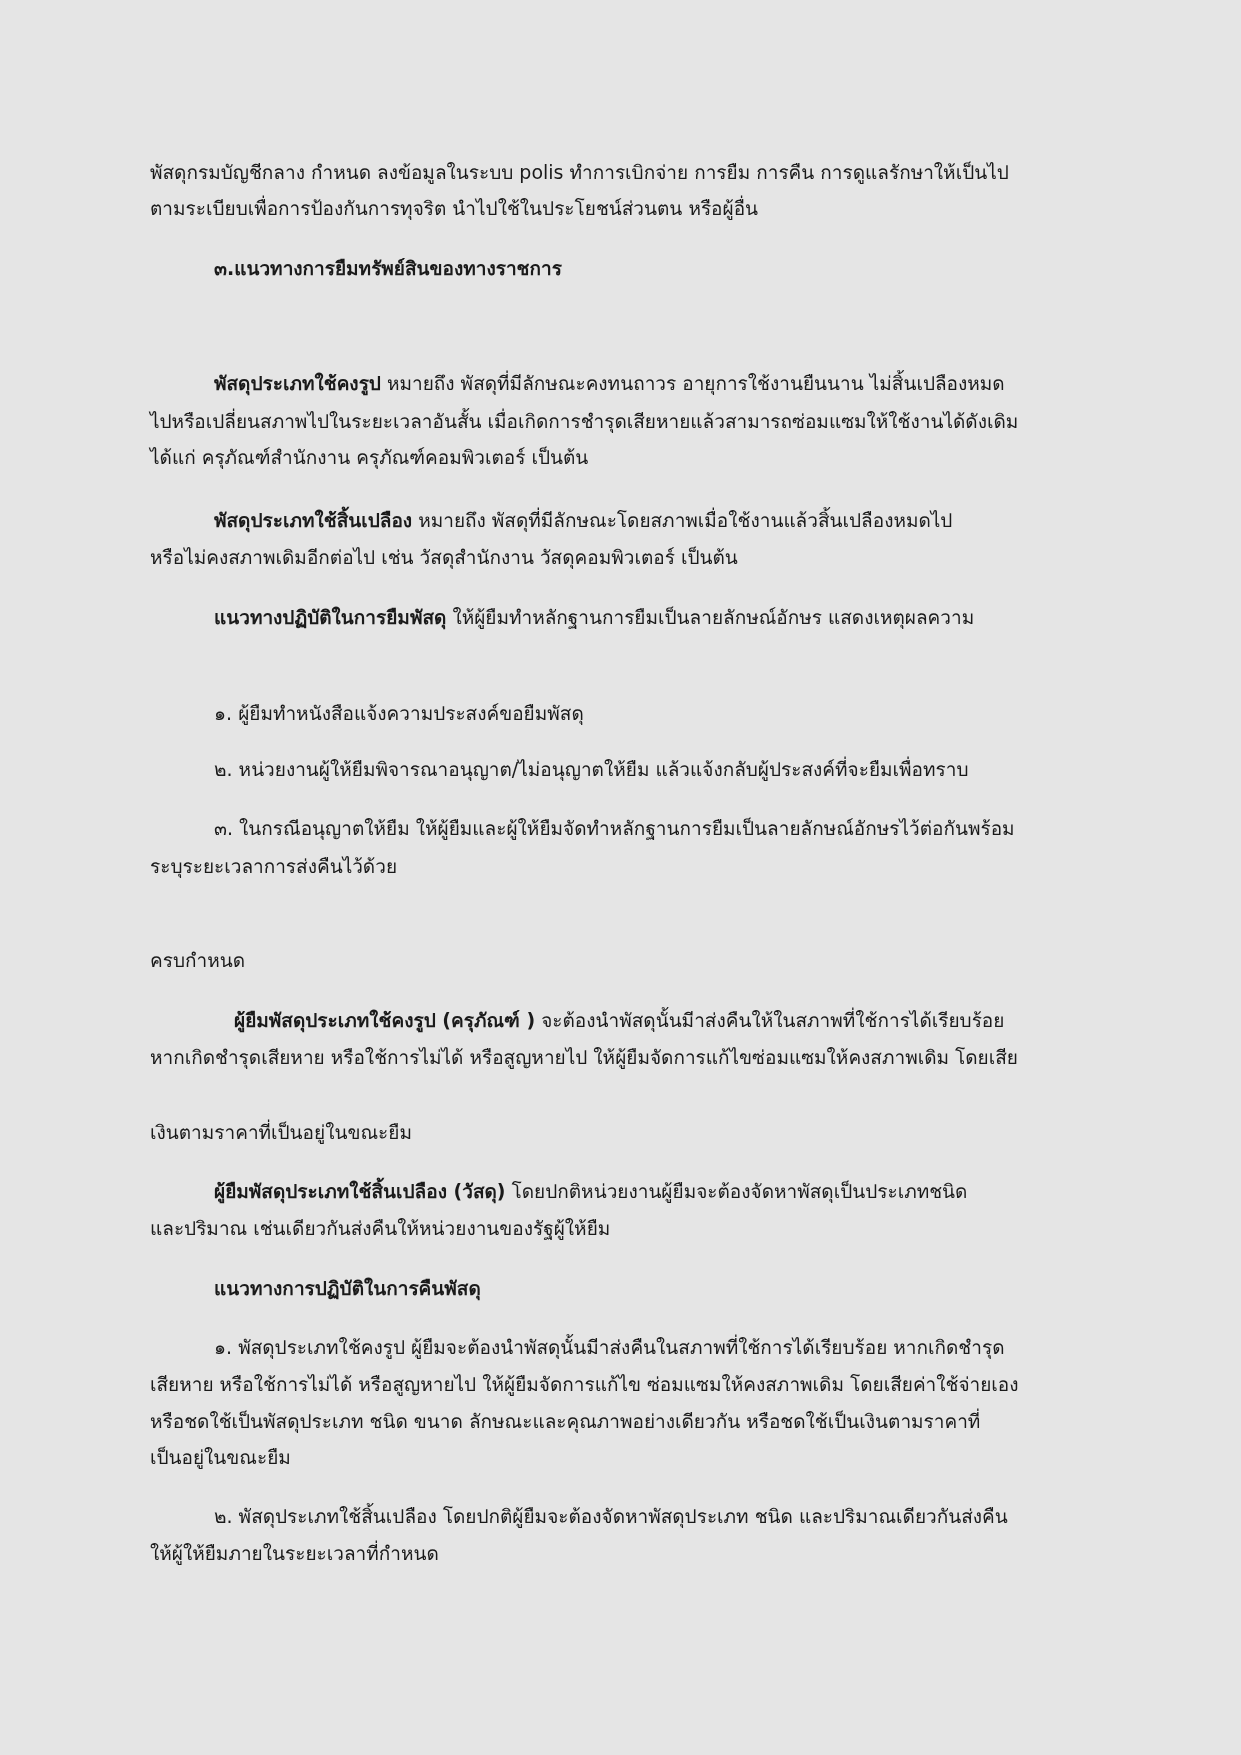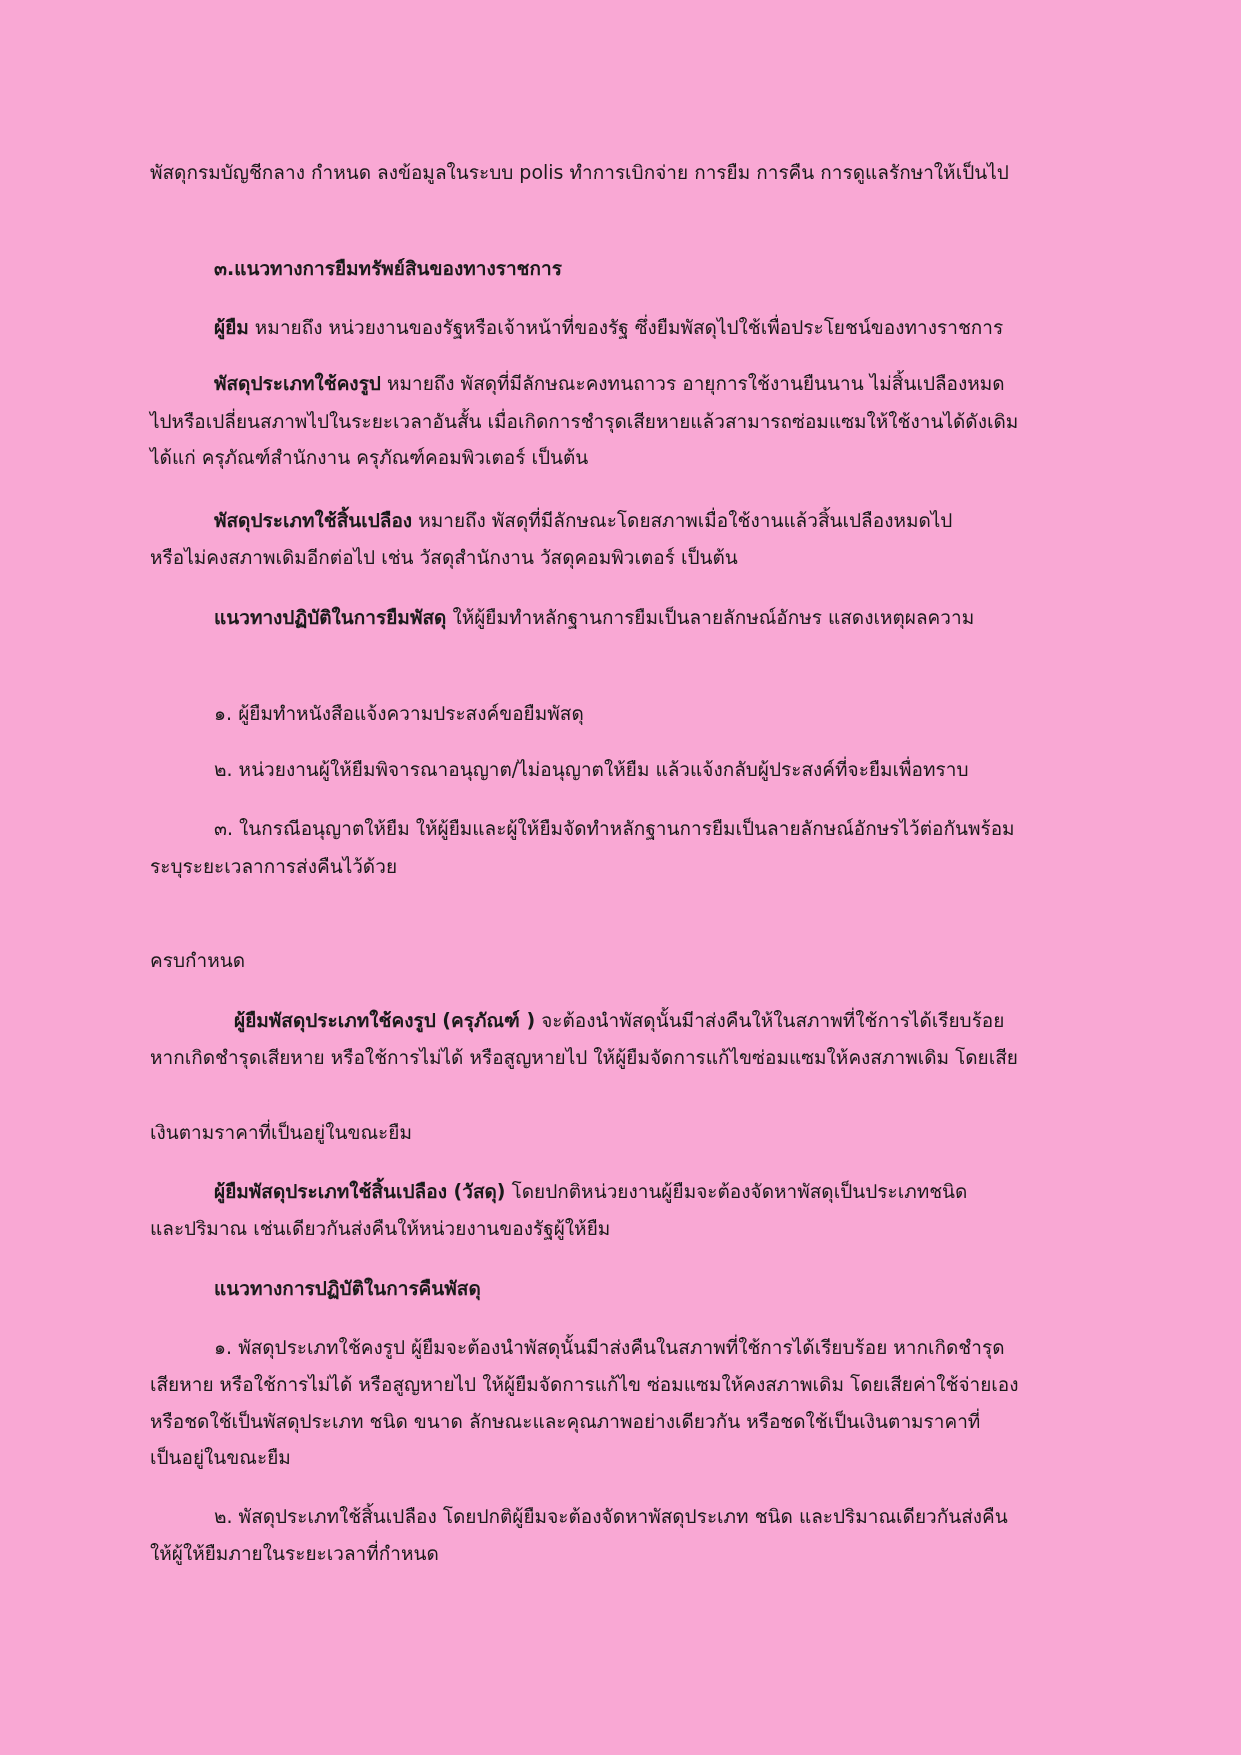--- a/index.html
+++ b/index.html
@@ -1,40 +1,40 @@
 <!DOCTYPE html>
 <html><head>
 <meta charset="utf-8">
 <style>
   html, body { margin: 0; padding: 0; background: #ffffff; }
   body { width: 1241px; height: 1755px; position: relative; overflow: hidden; }
   .page {
     position: absolute; left: 0; top: 0; width: 1241px; height: 1755px;
-    background: #f9a8d4; color: #1a1a1a;
+    background: #e5e5e5; color: #1a1a1a;
     font-family: "DejaVu Sans", "Liberation Sans", sans-serif;
     font-size: 19px; line-height: 24px;
   }
   .line {
     position: absolute; left: 150px; white-space: nowrap;
     transform-origin: left top;
   }
   .ind { left: 214px; }
   .ind2 { left: 234px; }
   b, .b { font-weight: bold; }
 </style>
 </head>
 <body>
 
 <div class="page">
 
   <div class="line" style="top:160px">พัสดุกรมบัญชีกลาง กำหนด ลงข้อมูลในระบบ polis ทำการเบิกจ่าย การยืม การคืน การดูแลรักษาให้เป็นไป</div>
+  <div class="line" style="top:196px">ตามระเบียบเพื่อการป้องกันการทุจริต นำไปใช้ในประโยชน์ส่วนตน หรือผู้อื่น</div>
 
   <div class="line ind b" style="top:256px">๓.แนวทางการยืมทรัพย์สินของทางราชการ</div>
 
-  <div class="line ind" style="top:315px"><b>ผู้ยืม</b><span> หมายถึง หน่วยงานของรัฐหรือเจ้าหน้าที่ของรัฐ ซึ่งยืมพัสดุไปใช้เพื่อประโยชน์ของทางราชการ</span></div>
 
   <div class="line ind" style="top:371px"><b>พัสดุประเภทใช้คงรูป</b><span> หมายถึง พัสดุที่มีลักษณะคงทนถาวร อายุการใช้งานยืนนาน ไม่สิ้นเปลืองหมด</span></div>
   <div class="line" style="top:409px">ไปหรือเปลี่ยนสภาพไปในระยะเวลาอันสั้น เมื่อเกิดการชำรุดเสียหายแล้วสามารถซ่อมแซมให้ใช้งานได้ดังเดิม</div>
   <div class="line ind" style="top:508px"><b>พัสดุประเภทใช้สิ้นเปลือง</b><span> หมายถึง พัสดุที่มีลักษณะโดยสภาพเมื่อใช้งานแล้วสิ้นเปลืองหมดไป</span></div>
 
   <div class="line" style="top:445px">ได้แก่ ครุภัณฑ์สำนักงาน ครุภัณฑ์คอมพิวเตอร์  เป็นต้น</div>
   <div class="line" style="top:545px">หรือไม่คงสภาพเดิมอีกต่อไป เช่น วัสดุสำนักงาน วัสดุคอมพิวเตอร์  เป็นต้น</div>
 
   <div class="line ind" style="top:605px"><b>แนวทางปฏิบัติในการยืมพัสดุ</b><span> ให้ผู้ยืมทำหลักฐานการยืมเป็นลายลักษณ์อักษร แสดงเหตุผลความ</span></div>
 

